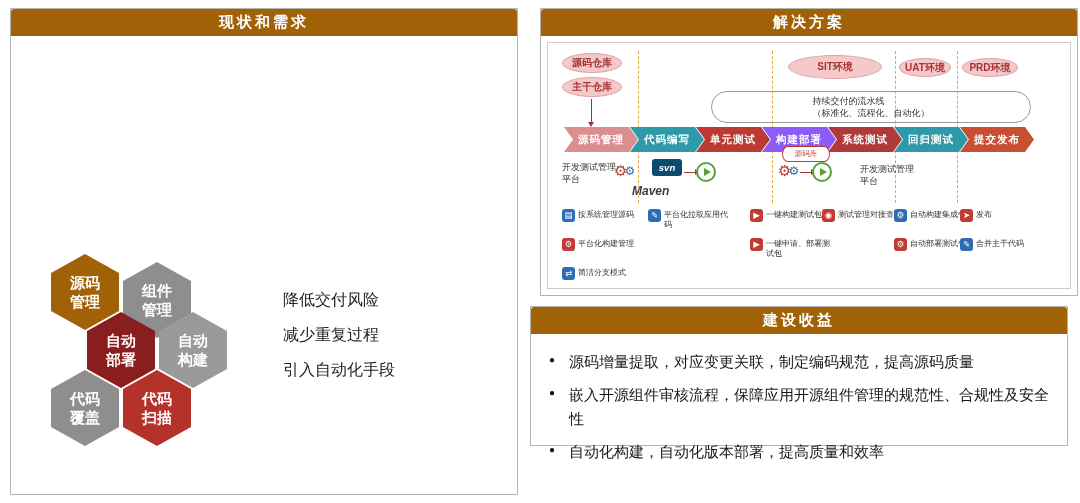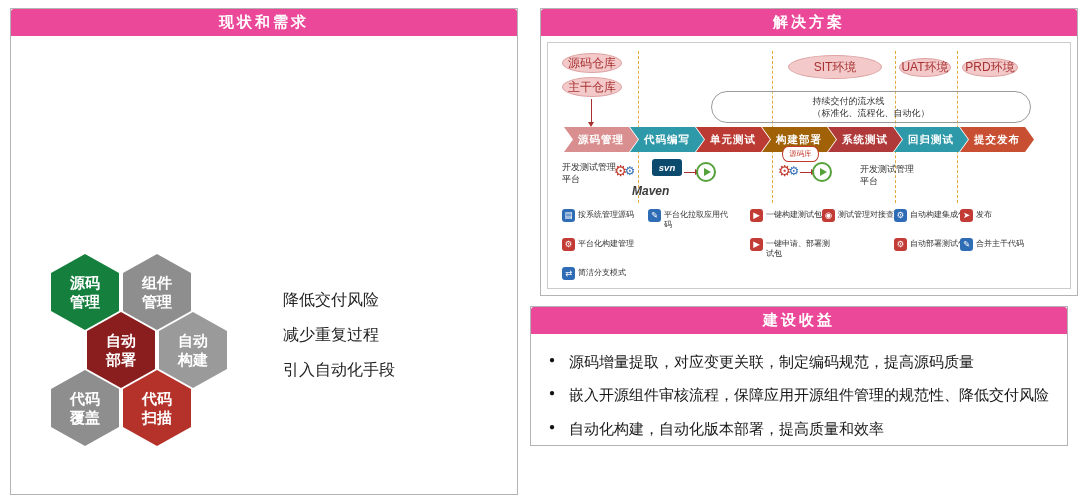--- a/index.html
+++ b/index.html
@@ -5,76 +5,76 @@
   * { margin:0; padding:0; box-sizing:border-box; }
   html,body { background:#fff; }
   body { width:1080px; height:503px; position:relative; overflow:hidden;
          font-family:"Liberation Sans","DejaVu Sans",sans-serif; }
 
   .panel { position:absolute; border:1px solid #b3b3b3; background:#fff; }
   .left-panel { left:10px; top:8px; width:508px; height:487px; }
   .solution-panel { left:540px; top:8px; width:538px; height:288px; }
   .gains-panel { left:530px; top:306px; width:538px; height:140px; }
 
-  .banner { height:27px; background:#ec4899; color:#fff; font-size:15px; font-weight:bold;
+  .banner { height:27px; background:#a16207; color:#fff; font-size:15px; font-weight:bold;
             letter-spacing:3px; display:flex; align-items:center; justify-content:center;
             border-radius:3px 3px 0 0; }
 
   .bullets { list-style:none; margin:20px 12px 0 18px; }
   .bullets li { position:relative; padding-left:20px; font-size:15px; color:#161616;
                 margin-bottom:14px; line-height:1.45; }
   .bullets li::before { content:"●"; position:absolute; left:0; top:2px; font-size:10px; color:#111; }
   .gains-panel .bullets { margin:16px 14px 0 18px; }
   .gains-panel .bullets li { margin-bottom:10px; line-height:1.55; }
 
   
   .hex-wrap { position:absolute; left:28px; top:245px; width:232px; height:216px; }
   .hex { position:absolute; width:68px; height:76px;
          clip-path:polygon(50% 0,100% 25%,100% 75%,50% 100%,0 75%,0 25%);
          display:flex; align-items:center; justify-content:center; text-align:center;
          color:#fff; font-size:15px; font-weight:bold; line-height:1.3; white-space:pre-line; }
-  .hex1{left:12px;top:0;background:#15803d}
-  .hex2{left:84px;top:0;background:#8e8e8e}
+  .hex1{left:12px;top:0;background:#a16207}
+  .hex2{left:84px;top:8px;background:#8e8e8e}
   .hex3{left:48px;top:58px;background:#8a1e1e}
   .hex4{left:120px;top:58px;background:#9a9a9a}
   .hex5{left:12px;top:116px;background:#8e8e8e}
   .hex6{left:84px;top:116px;background:#b5322a}
 
   .goals { position:absolute; left:272px; top:281px; font-size:16px; color:#222; }
   .goals div { margin-bottom:14px; }
 
   
   .diagram { position:absolute; left:6px; top:33px; right:6px; bottom:6px;
              border:1px solid #cccccc; background:#fff; }
   .vline { position:absolute; top:8px; height:152px; width:0; border-left:1px dashed #e2aa3a; }
   .vl1{left:90px}.vl2{left:224px}.vl3{left:347px}.vl4{left:409px}
 
   .repo, .env { position:absolute; background:#f3c9c9; border:1px solid #dda3a3; border-radius:50%;
-          color:#a83232; font-size:12px; font-weight:normal;
+          color:#a83232; font-size:10px; font-weight:bold;
           display:flex; align-items:center; justify-content:center; }
   .repo { width:60px; height:20px; }
   .repo1{left:14px;top:10px} .repo2{left:14px;top:34px}
   .env-sit{left:240px;top:12px;width:94px;height:24px}
   .env-uat{left:351px;top:15px;width:52px;height:19px}
   .env-prd{left:414px;top:15px;width:56px;height:19px}
 
   .cdbox { position:absolute; left:163px; top:48px; width:320px; height:32px;
            border:1px solid #9a9a9a; border-radius:16px;
            display:flex; align-items:center; justify-content:center; text-align:left;
            font-size:9px; color:#333; white-space:pre-line; line-height:1.35; }
 
   .stages { position:absolute; left:16px; top:84px; display:flex; }
   .stage { width:74px; height:25px; margin-right:-8px;
            clip-path:polygon(0 0,calc(100% - 9px) 0,100% 50%,calc(100% - 9px) 100%,0 100%,9px 50%);
            color:#fff; font-size:10.5px; font-weight:bold; letter-spacing:1px;
            display:flex; align-items:center; justify-content:center; }
   .stage:nth-child(1){background:#d98f8f}
   .stage:nth-child(2){background:#2e99a8}
   .stage:nth-child(3){background:#bb3a34}
-  .stage:nth-child(4){background:#a16207}
+  .stage:nth-child(4){background:#8b5cf6}
   .stage:nth-child(5){background:#b03a3a}
   .stage:nth-child(6){background:#2e99a8}
   .stage:nth-child(7){background:#c94f33}
 
   .plat { position:absolute; font-size:9px; color:#333; line-height:1.35; }
   .plat-left{left:14px;top:118px;width:56px}
   .plat-right{left:312px;top:120px;width:56px}
 
   .svn-box { position:absolute; left:104px; top:116px; width:30px; height:17px;
              background:#0c4a6e; color:#fff; font-size:9.5px; font-weight:bold; font-style:italic;
@@ -86,21 +86,21 @@
   .gp-left{left:66px;top:120px} .gp-right{left:230px;top:120px}
   .gear-red{color:#c0392b;font-size:15px;line-height:1}
   .gear-blue{color:#2e6cb5;font-size:12px;line-height:1;margin-left:-3px}
 
   .play { position:absolute; width:20px; height:20px; border:2px solid #55a13a; border-radius:50%;
           background:#fff; display:flex; align-items:center; justify-content:center; }
   .play::after { content:""; border-left:7px solid #55a13a; border-top:4px solid transparent;
                  border-bottom:4px solid transparent; margin-left:2px; }
   .play1{left:148px;top:119px} .play2{left:264px;top:119px}
 
-  .cyl { position:absolute; left:234px; top:103px; width:37px; height:16px;
+  .cyl { position:absolute; left:234px; top:103px; width:48px; height:16px;
          border:1px solid #c0392b; border-radius:6px/8px; background:#fff; color:#c0392b;
          font-size:7.5px; display:flex; align-items:center; justify-content:center; }
 
   .harrow { position:absolute; height:0; border-top:1.5px solid #a83232; }
   .harrow::after { content:""; position:absolute; right:-5px; top:-4px;
                    border-left:5px solid #a83232; border-top:3px solid transparent;
                    border-bottom:3px solid transparent; }
   .ha1{left:136px;top:129px;width:11px} .ha2{left:252px;top:129px;width:11px}
   .varrow { position:absolute; left:43px; top:56px; width:0; height:23px; border-left:1.5px solid #a83232; }
   .varrow::after { content:""; position:absolute; left:-4px; bottom:-5px;
@@ -240,16 +240,16 @@
       <span class="tlabel">简洁分支模式</span>
     </div>
 
   </div>
 </div>
 
 <div class="panel gains-panel">
   <div class="banner">建设收益</div>
   <ul class="bullets">
     <li>源码增量提取，对应变更关联，制定编码规范，提高源码质量</li>
-    <li>嵌入开源组件审核流程，保障应用开源组件管理的规范性、降低交付风险</li>
+    <li>嵌入开源组件审核流程，保障应用开源组件管理的规范性、合规性及安全性</li>
     <li>自动化构建，自动化版本部署，提高质量和效率</li>
   </ul>
 </div>
 
 </body></html>

